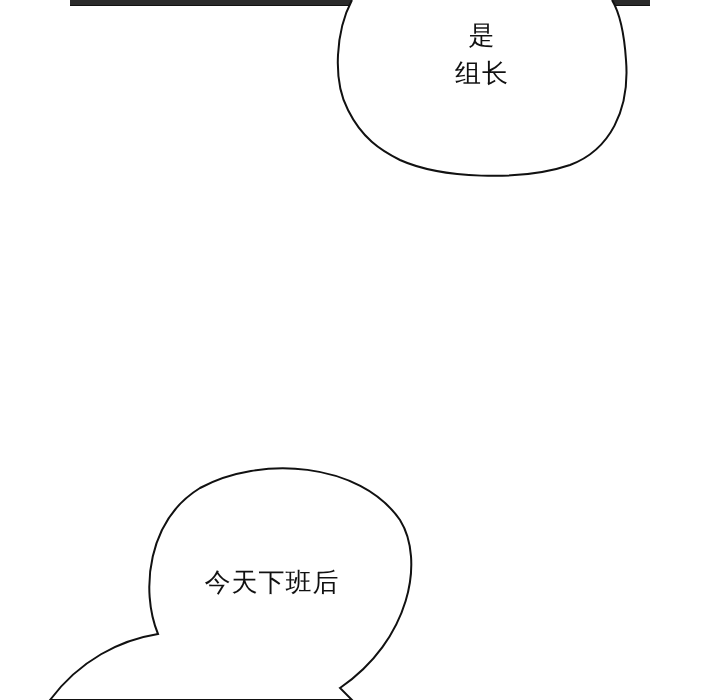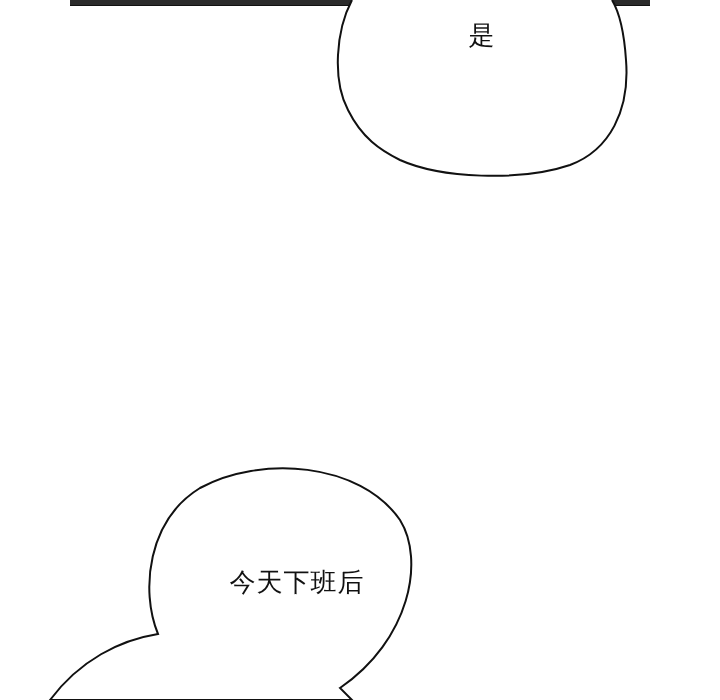--- a/index.html
+++ b/index.html
@@ -1,31 +1,32 @@
 <!DOCTYPE html>
 <html><head>
   <meta charset="utf-8">
   <style>
     html, body { margin: 0; padding: 0; background: #ffffff; }
     body { width: 720px; height: 700px; position: relative; overflow: hidden; font-family: "DejaVu Sans", sans-serif; }
     .panel-strip { position: absolute; left: 70px; top: 0; width: 580px; height: 5px; background: #2b2b2b; border-bottom: 1px solid #111; }
     svg.bubbles { position: absolute; left: 0; top: 0; }
     .text { position: absolute; color: #111; font-size: 26px; text-align: center; line-height: 38px; letter-spacing: 1px; }
     .t1 { left: 432px; top: 16px; width: 100px; }
-    .t2 { left: 197px; top: 563px; width: 200px; }
+    .t2 { left: 172px; top: 563px; width: 200px; }
   </style>
 </head>
 <body>
 
 <div class="panel-strip"></div>
 
 <svg class="bubbles" width="720" height="700">
   <path d="M352,0 C336,30 332,80 348,110 C362,138 380,150 400,160 C440,178 520,182 570,165 C610,150 630,110 626,60 C624,30 618,10 612,0" fill="#ffffff" stroke="#111" stroke-width="2"></path>
   <path d="M158,634 C140,590 148,520 200,488 C260,455 360,462 400,520 C425,560 410,640 340,688 C344,692 348,696 352,700 L50,700 C80,660 120,640 158,634 Z" fill="#ffffff" stroke="#111" stroke-width="2"></path>
 </svg>
 
 <div class="text t1">
   <div>是</div>
+  <div>组长</div>
 </div>
 
 <div class="text t2">
   <div>今天下班后</div>
 </div>
 
 </body></html>

